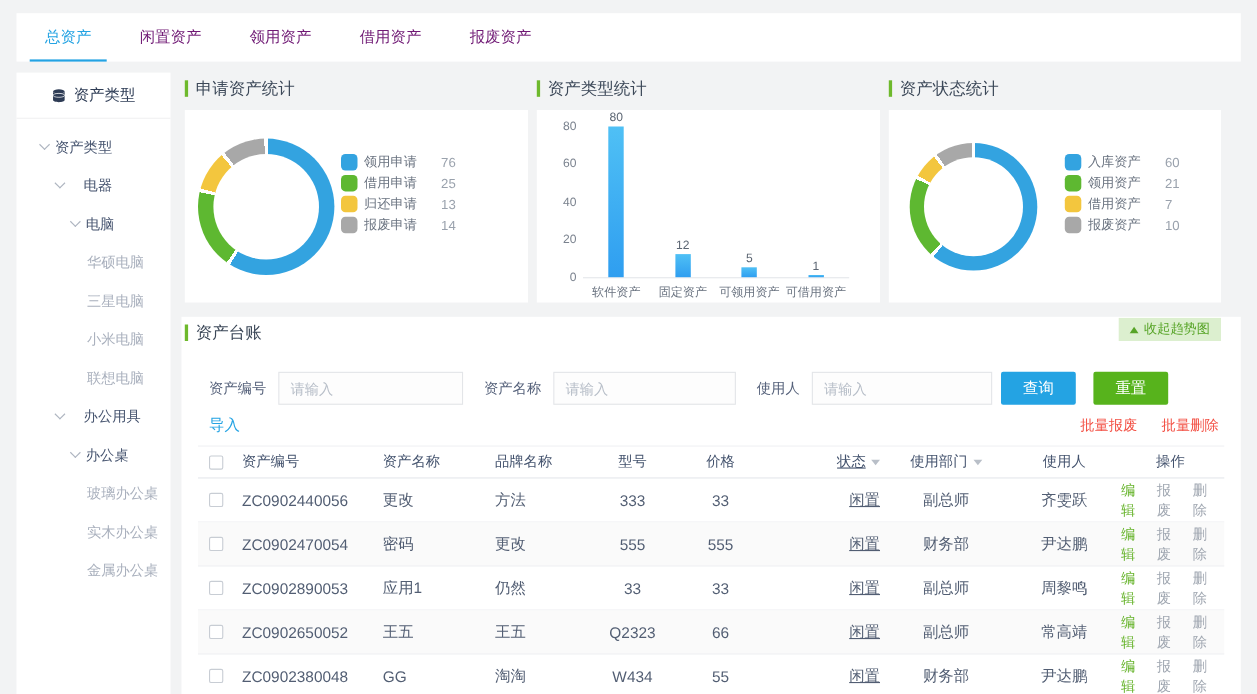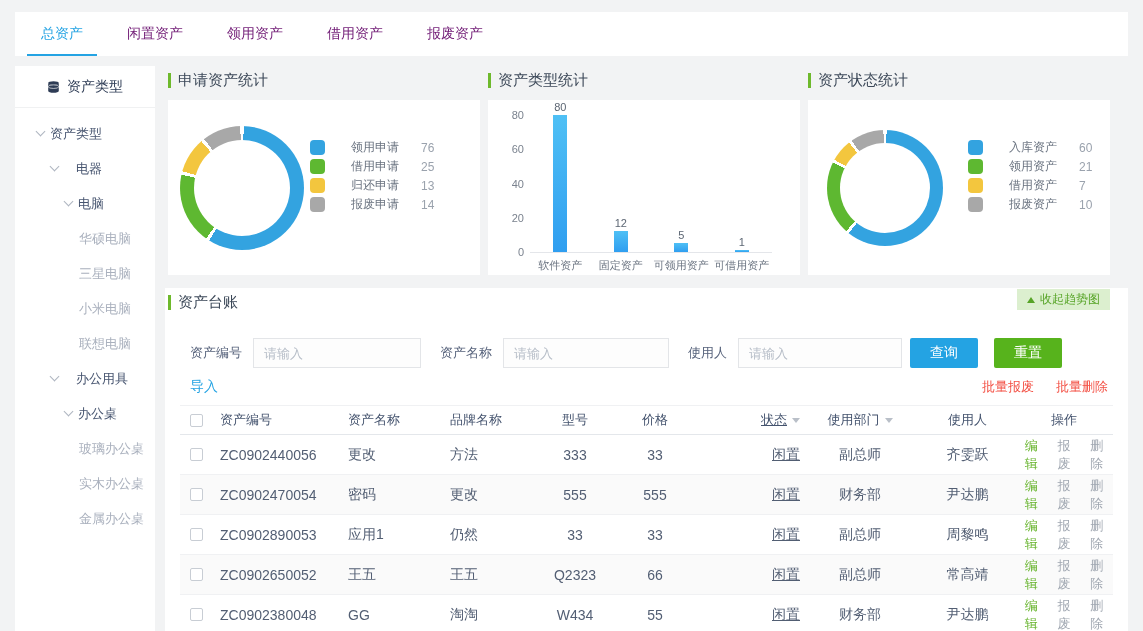--- a/index.html
+++ b/index.html
@@ -35,21 +35,21 @@
   .donut-hole { position:absolute; background:#fff; border-radius:50%; }
   #donut1 { left:12px; top:26px; width:124px; height:124px; }
   #donut1 .donut-hole { inset:14px; }
   #donut3 { left:19px; top:30px; width:116px; height:116px; }
   #donut3 .donut-hole { inset:13px; }
   .legend { position:absolute; }
   #legend1 { left:142px; top:40px; }
   #legend3 { left:160px; top:40px; }
   .lg-row { display:flex; align-items:center; height:15px; margin-bottom:4px; }
   .lg-sw { width:15px; height:15px; border-radius:4px; flex:none; }
-  .lg-label { margin-left:26px; width:60px; font-size:12px; color:#6a7380; }
+  .lg-label { margin-left:6px; width:60px; font-size:12px; color:#6a7380; }
   .lg-val { margin-left:10px; font-size:12px; color:#9aa2ad; }
   
   #plot { position:absolute; left:42px; top:16px; right:28px; height:137px; border-bottom:1px solid #e4e6ea; }
   .ytick { position:absolute; left:-34px; width:28px; text-align:right; font-size:11px; color:#7a828e; }
   .bargroup { position:absolute; bottom:0; width:80px; margin-left:-40px; display:flex; flex-direction:column; align-items:center; }
   .bar { width:14px; background:linear-gradient(180deg,#4fc0f5,#2f9ef0); }
   .barval { font-size:11px; color:#5c6673; margin-bottom:2px; }
   .barcat { position:absolute; top:calc(100% + 6px); width:80px; text-align:center; font-size:11px; color:#6a7380; }
   
   .ledger { position:absolute; left:165px; top:288px; right:15px; bottom:0; background:#fff; }
@@ -74,21 +74,21 @@
   .cell { flex:none; display:flex; align-items:center; }
   .c0 { width:32px; justify-content:center; }
   .c1 { width:118px; padding-left:8px; }
   .c2 { width:105px; padding-left:18px; }
   .c3 { width:105px; padding-left:15px; }
   .c4 { width:70px; justify-content:center; }
   .c5 { width:90px; justify-content:center; }
   .c6 { width:100px; justify-content:flex-end;text-decoration:underline; }
   .c7 { width:120px; justify-content:center; }
   .c8 { width:95px; justify-content:center; }
-  .c9 { width:98px; justify-content:center;text-align:center; }
+  .c9 { width:98px; justify-content:center; }
   .checkbox { width:13px; height:13px; border:1px solid #c8cdd4; border-radius:2px; background:#fff; cursor:pointer; }
   .funnel { width:0; height:0; border-left:4px solid transparent; border-right:4px solid transparent; border-top:5px solid #b9bfc8; margin-left:5px; }
   .act { margin:0 4px; cursor:pointer; font-size:13px; color:#a0a7b1; }
   .act.edit { color:#67b42c; }
 </style>
 </head>
 <body>
 
 <div class="tab-bar" id="tabbar">
     <div class="tab active">总资产</div>

